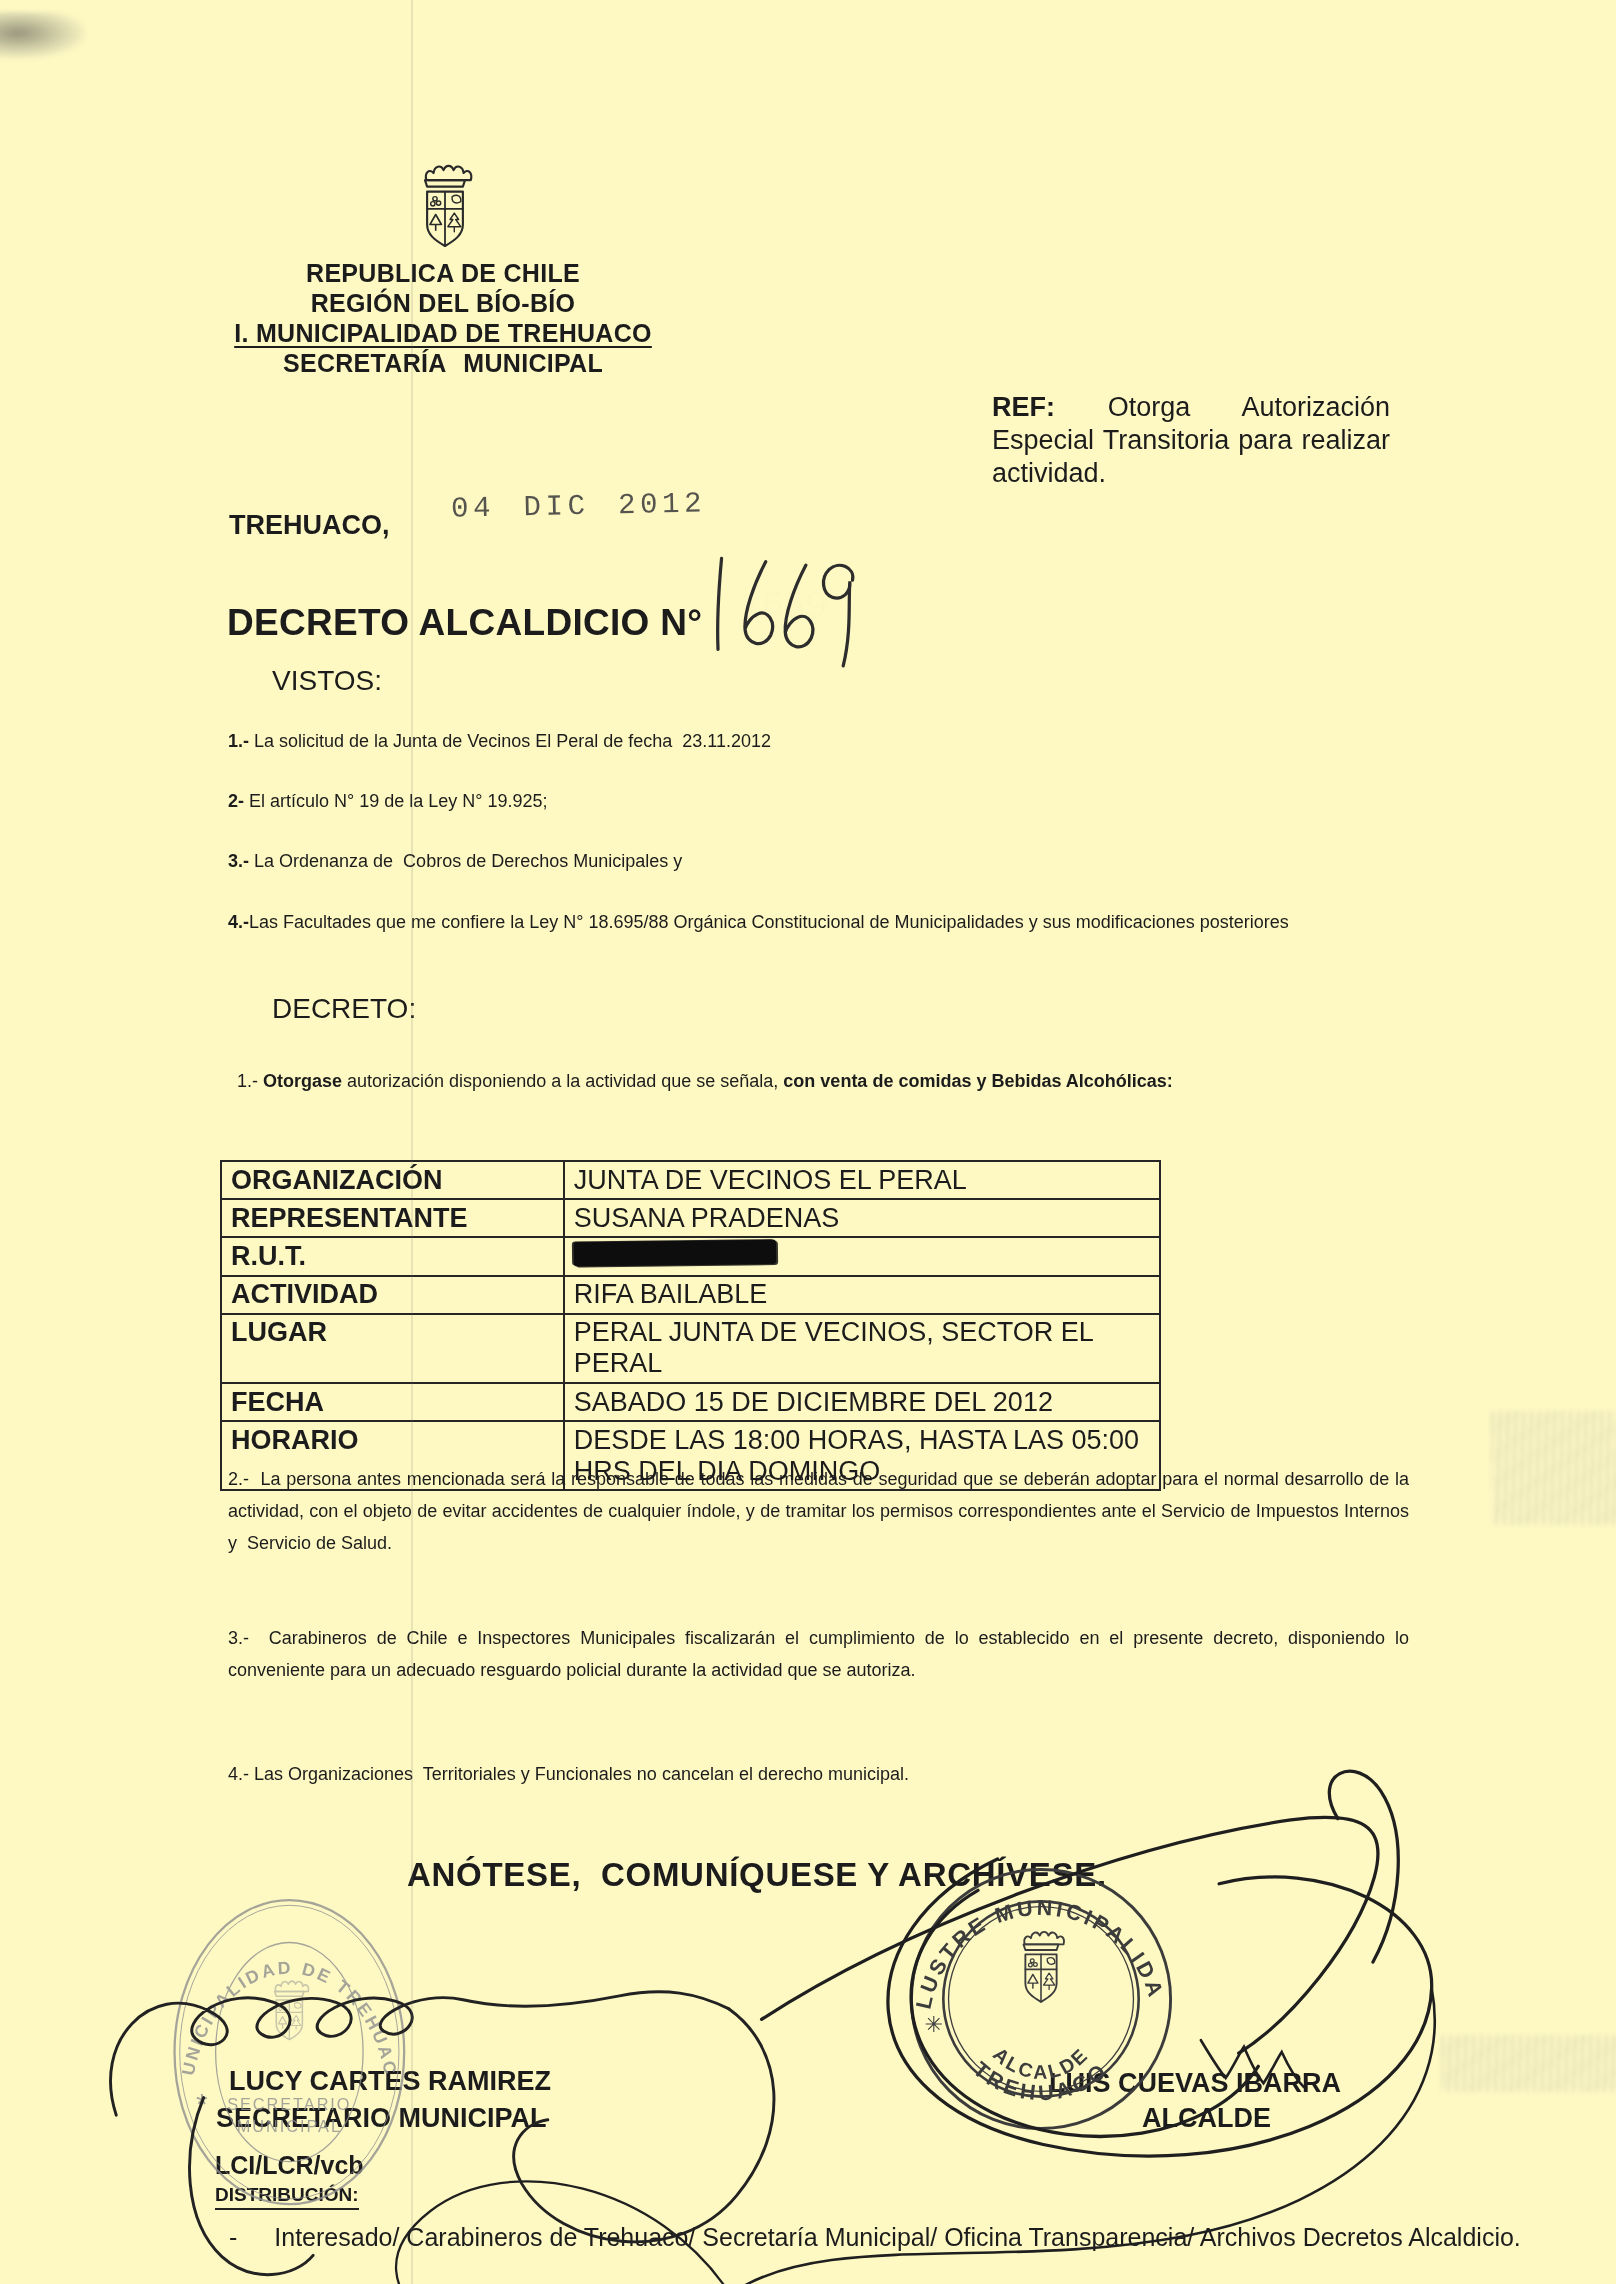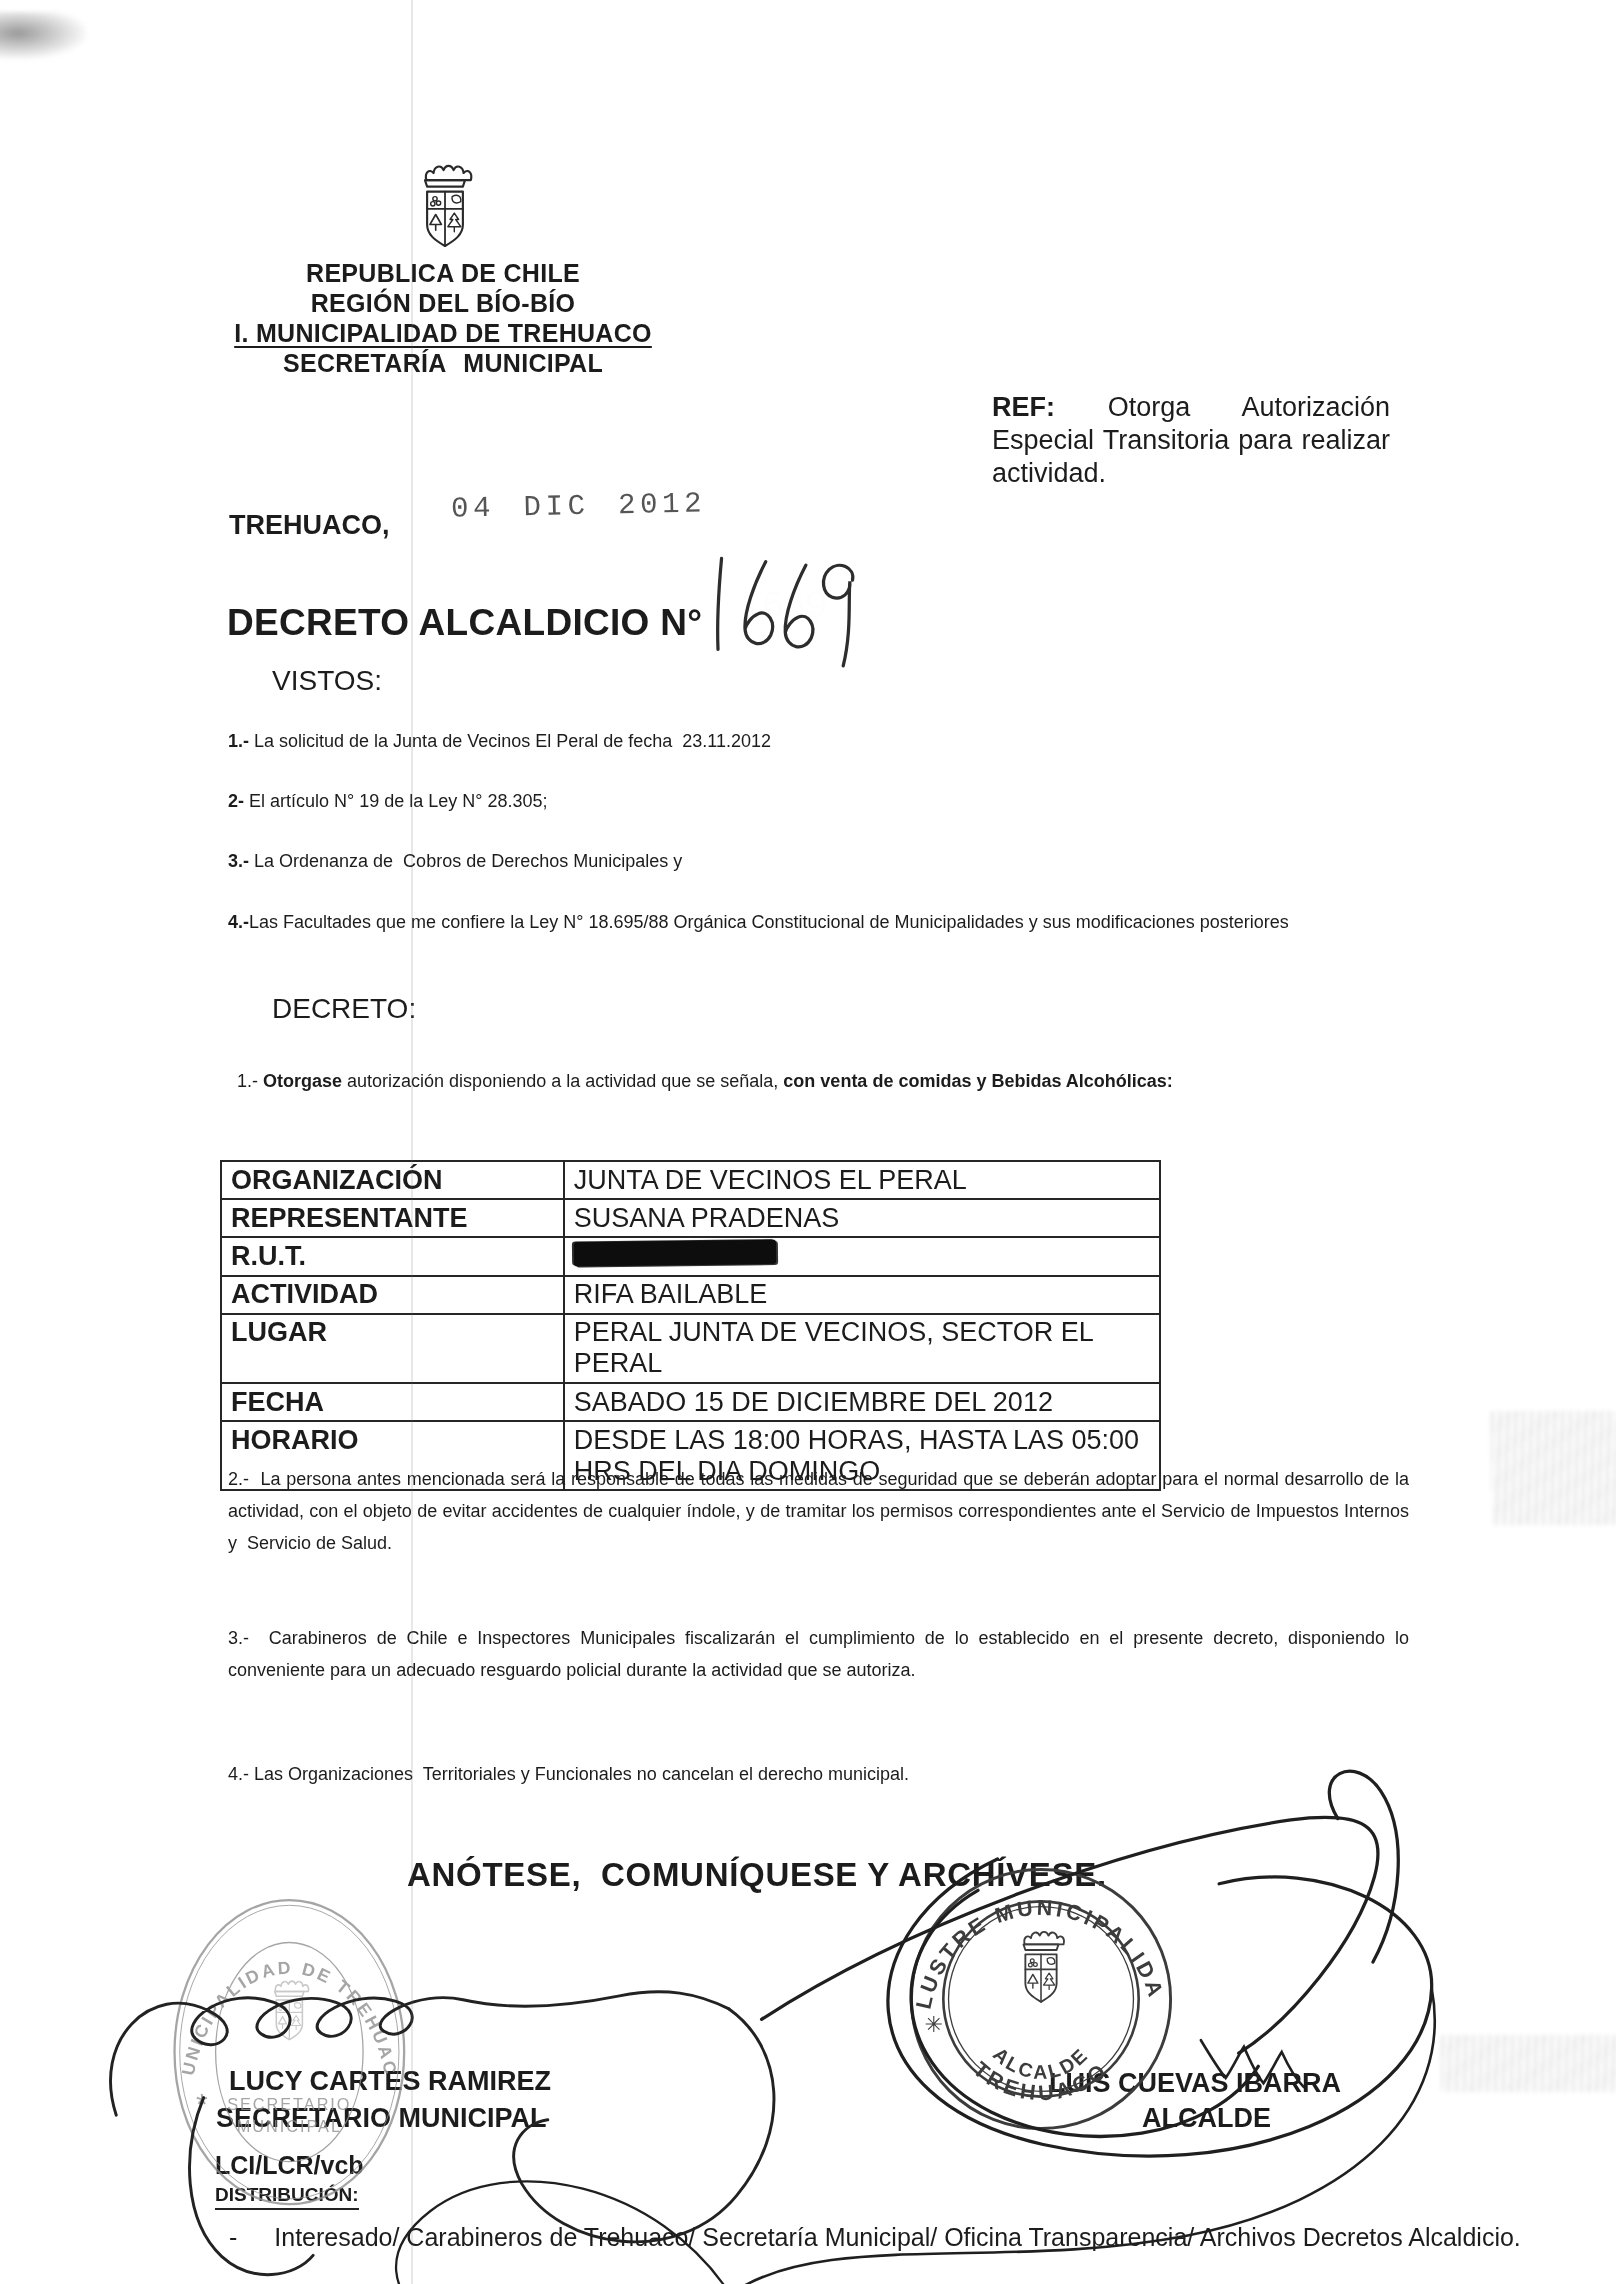--- a/index.html
+++ b/index.html
@@ -1,16 +1,16 @@
 <!DOCTYPE html>
 <html style="font-size:10.4px"><head>
 <meta charset="utf-8">
 <style>
   html,body{margin:0;padding:0;background:#e8e8e8;}
-  #page{position:relative;width:1617px;height:2284px;background:#ffffff;overflow:hidden;
+  #page{position:relative;width:1617px;height:2284px;background:#fef9c3;overflow:hidden;
         font-family:"Liberation Sans",sans-serif;color:#1c1c1c;}
   .abs{position:absolute;}
   .b{font-weight:700;}
   
   #header-block{left:166px;top:258px;width:554px;text-align:center;
     font-size:25px;font-weight:700;line-height:30px;letter-spacing:0.3px;}
   .hline{white-space:nowrap;}
   .hline.u{text-decoration:underline;text-decoration-thickness:2px;text-underline-offset:3.9px;}
   .hline.ws{word-spacing:10.4px;}
   
@@ -106,21 +106,21 @@
       <path d="M30,30 C27,70 24,120 27,170"></path>
       <path d="M98,34 C80,70 66,112 68,138 C70,163 98,168 108,146 C116,126 102,108 88,114 C78,118 70,130 68,138"></path>
       <path d="M160,38 C142,74 128,116 130,142 C132,167 160,172 170,150 C178,130 164,112 150,118 C140,122 132,134 130,142"></path>
       <path d="M232,60 C236,40 210,30 196,44 C182,58 186,82 202,87 C216,91 230,80 228,62 C226,92 232,140 220,192"></path>
     </g>
     <text class="srv" x="60" y="120" font-size="60">1669</text>
   </svg>
 
   <div class="abs body-p single heading" style="top:665px">VISTOS:</div>
   <div class="abs body-p single" style="top:725px"><span class="b">1.- </span><span>La solicitud de la Junta de Vecinos El Peral de fecha&nbsp; 23.11.2012</span></div>
-  <div class="abs body-p single" style="top:785px"><span class="b">2- </span><span>El artículo N° 19 de la Ley N° 28.305;</span></div>
+  <div class="abs body-p single" style="top:785px"><span class="b">2- </span><span>El artículo N° 19 de la Ley N° 19.925;</span></div>
   <div class="abs body-p single" style="top:845px"><span class="b">3.- </span><span>La Ordenanza de&nbsp; Cobros de Derechos Municipales y</span></div>
   <div class="abs body-p" style="top:906px"><span class="b">4.-</span><span>Las Facultades que me confiere la Ley N° 18.695/88 Orgánica Constitucional de Municipalidades y sus modificaciones posteriores</span></div>
 
   <div class="abs body-p single heading" style="top:993px">DECRETO:</div>
   <div class="abs body-p" id="para1" style="top:1065px"><span>1.- </span><span class="b">Otorgase</span><span> autorización disponiendo a la actividad que se señala, </span><span class="b">con venta de comidas y Bebidas Alcohólicas:</span></div>
 
   <table class="abs" id="info-table">
     <tbody>
         <tr>
           <td class="tl">ORGANIZACIÓN</td>

